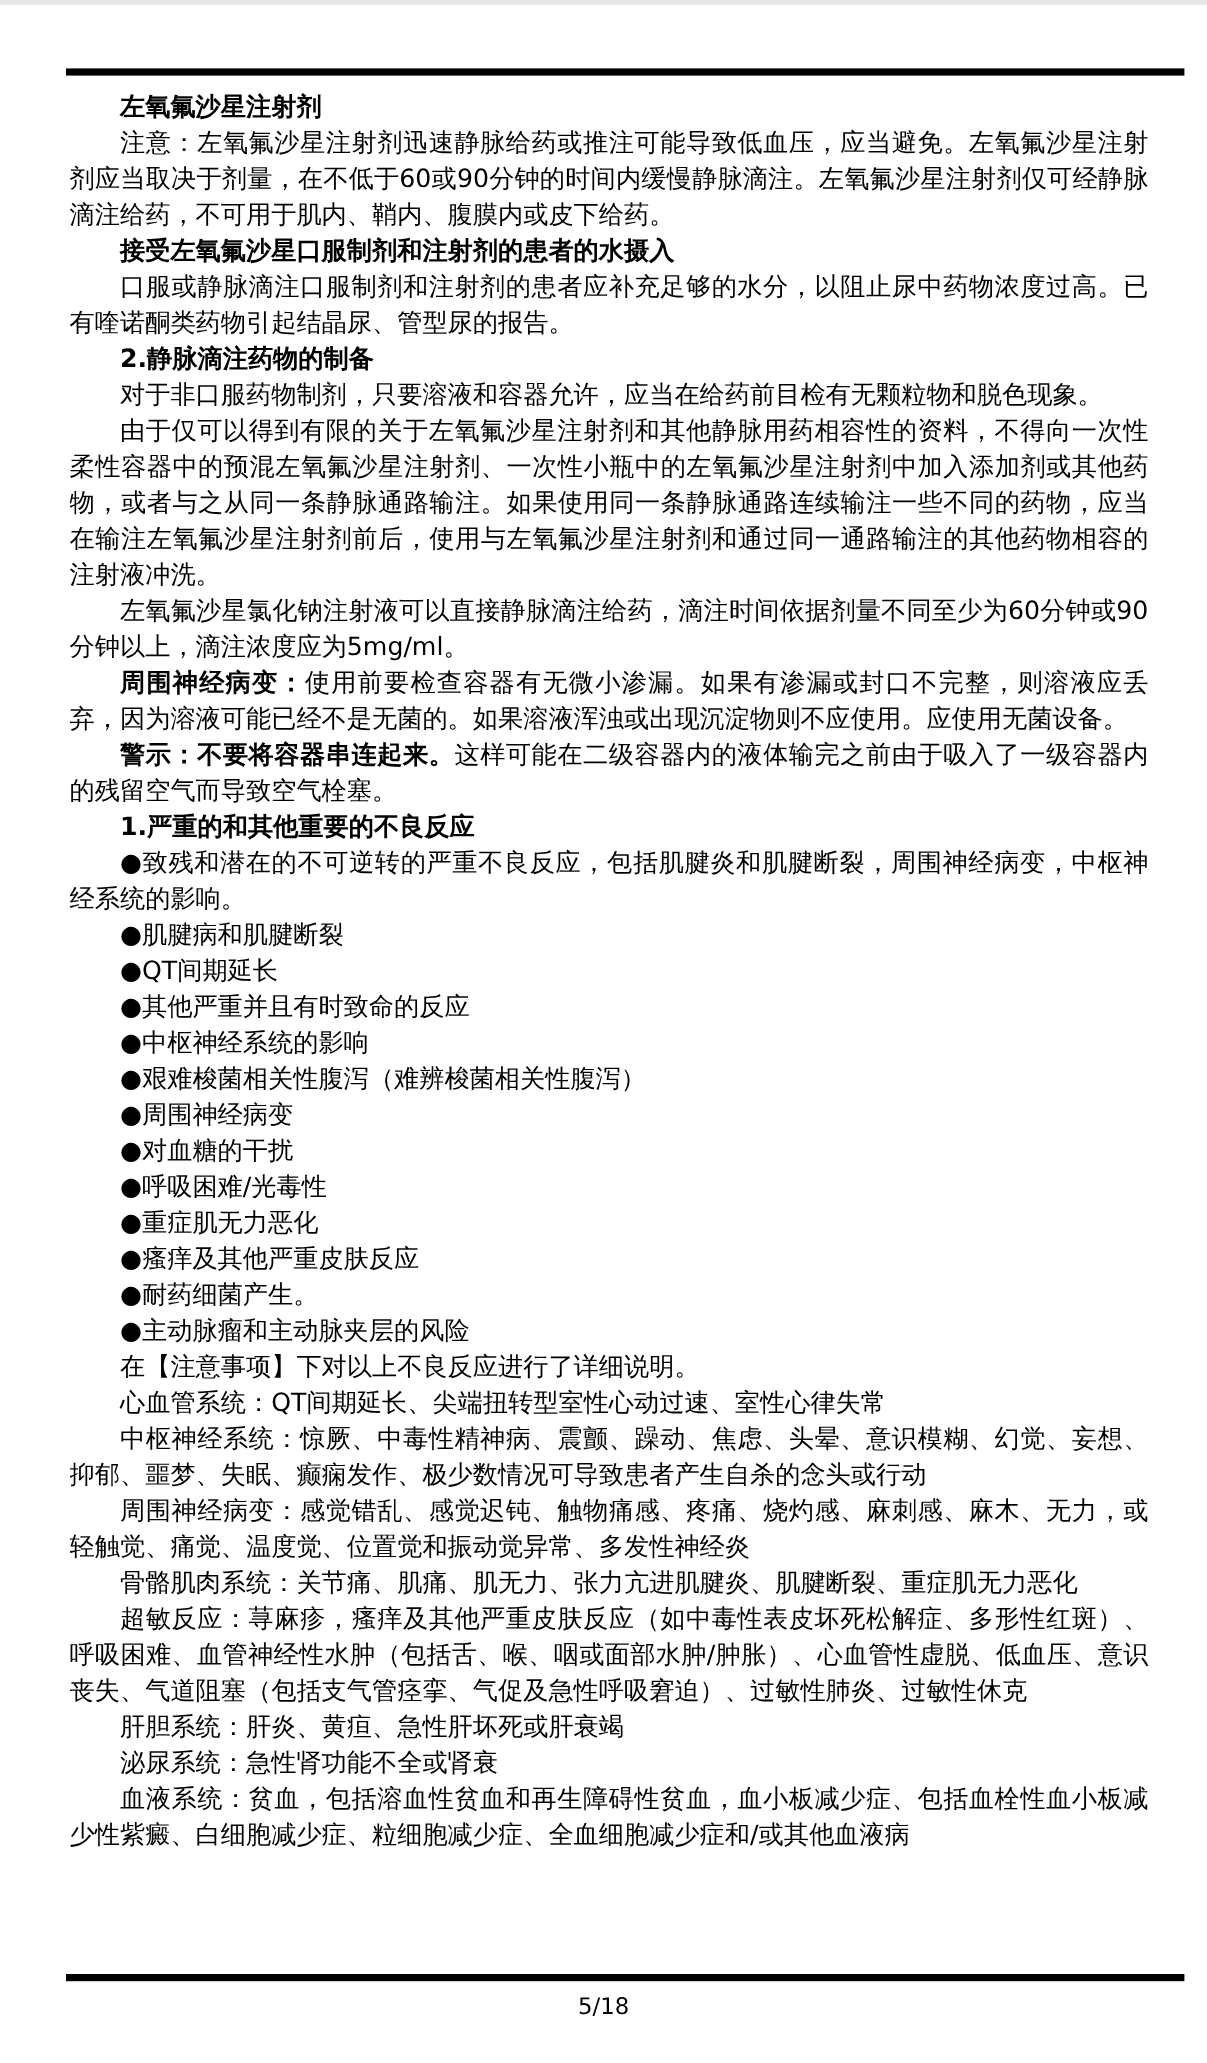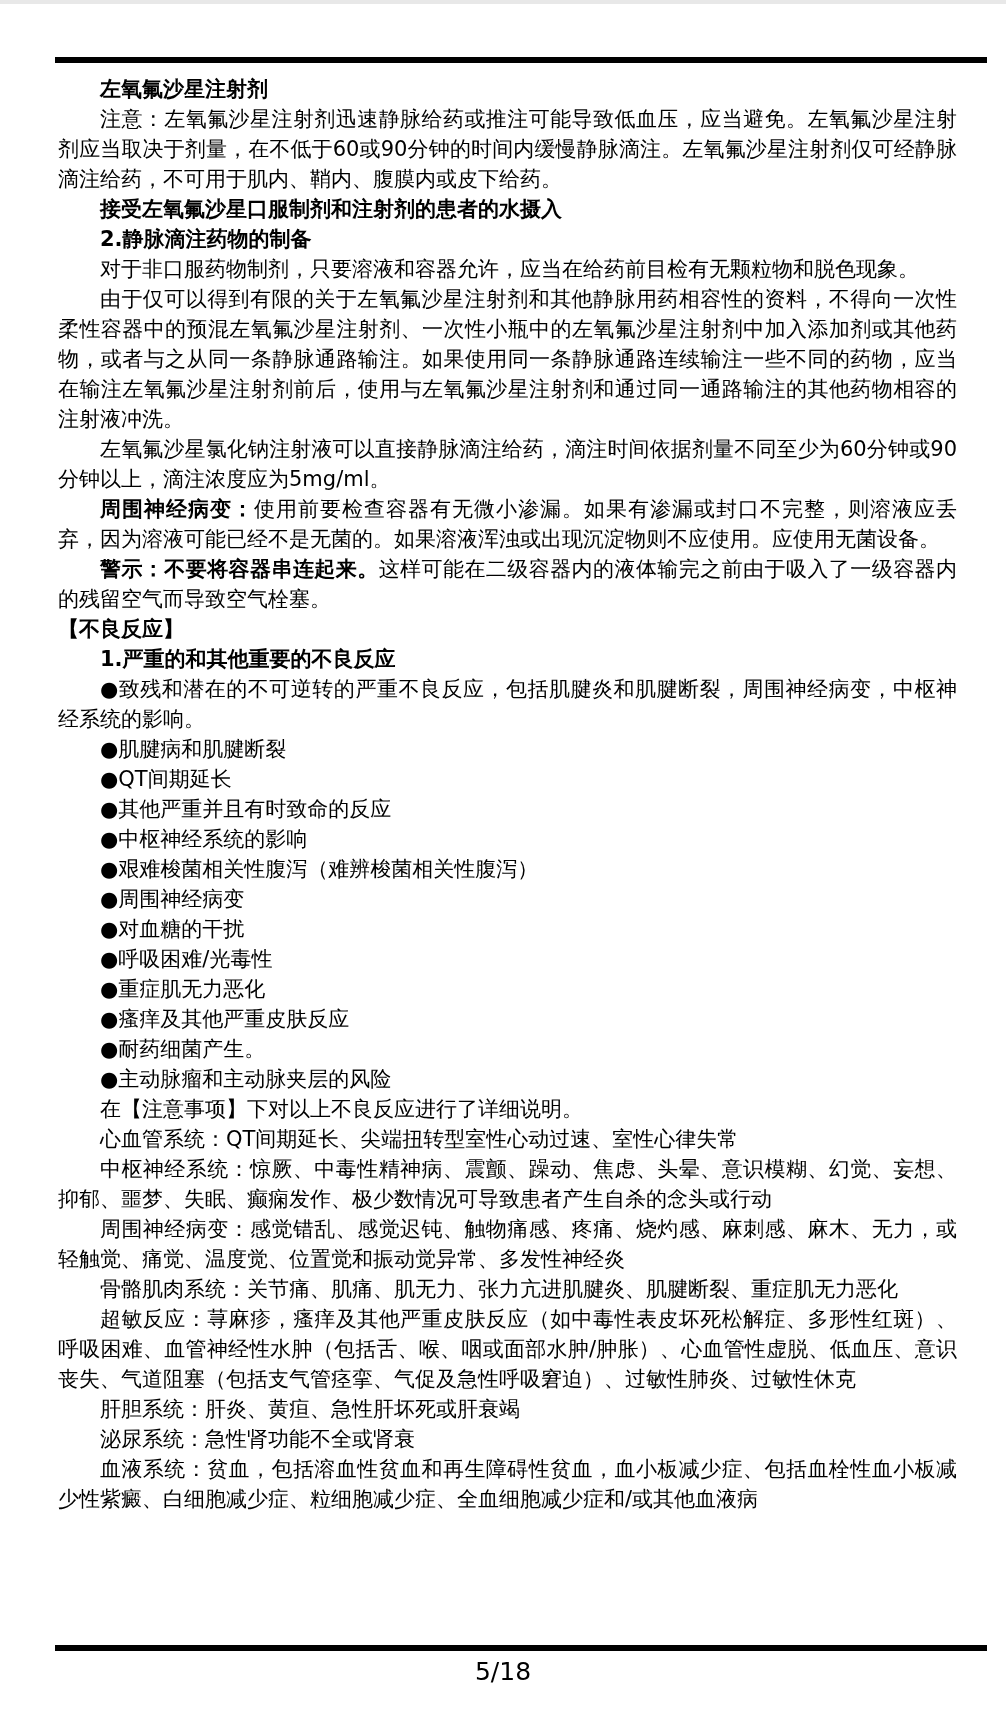--- a/index.html
+++ b/index.html
@@ -37,41 +37,41 @@
   .para.heading, .para.body, .para.bullet { text-indent: 2em; }
   .para.section { text-indent: 0; }
   .b { font-weight: 700; }
   .marker { font-style: normal; }
   .footer {
     position: absolute;
     left: 0;
     top: 1655px;
     width: 100%;
     text-align: center;
-    font-size: 25px;
+    font-size: 19px;
     line-height: 26px;
     color: #000000;
   }
 </style>
 </head>
 <body>
 
 <div class="sheet">
   <div class="rule top"></div>
   <main class="content">
       <p class="para heading"><span>左氧氟沙星注射剂</span></p>
       <p class="para body"><span>注意：左氧氟沙星注射剂迅速静脉给药或推注可能导致低血压，应当避免。左氧氟沙星注射剂应当取决于剂量，在不低于60或90分钟的时间内缓慢静脉滴注。左氧氟沙星注射剂仅可经静脉滴注给药，不可用于肌内、鞘内、腹膜内或皮下给药。</span></p>
       <p class="para heading"><span>接受左氧氟沙星口服制剂和注射剂的患者的水摄入</span></p>
+      <p class="para body"><span>口服或静脉滴注口服制剂和注射剂的患者应补充足够的水分，以阻止尿中药物浓度过高。已有喹诺酮类药物引起结晶尿、管型尿的报告。</span></p>
       <p class="para heading"><span>2.静脉滴注药物的制备</span></p>
       <p class="para body"><span>对于非口服药物制剂，只要溶液和容器允许，应当在给药前目检有无颗粒物和脱色现象。</span></p>
       <p class="para body"><span>由于仅可以得到有限的关于左氧氟沙星注射剂和其他静脉用药相容性的资料，不得向一次性柔性容器中的预混左氧氟沙星注射剂、一次性小瓶中的左氧氟沙星注射剂中加入添加剂或其他药物，或者与之从同一条静脉通路输注。如果使用同一条静脉通路连续输注一些不同的药物，应当在输注左氧氟沙星注射剂前后，使用与左氧氟沙星注射剂和通过同一通路输注的其他药物相容的注射液冲洗。</span></p>
       <p class="para body"><span>左氧氟沙星氯化钠注射液可以直接静脉滴注给药，滴注时间依据剂量不同至少为60分钟或90分钟以上，滴注浓度应为5mg/ml。</span></p>
       <p class="para body"><span class="b">周围神经病变：</span><span>使用前要检查容器有无微小渗漏。如果有渗漏或封口不完整，则溶液应丢弃，因为溶液可能已经不是无菌的。如果溶液浑浊或出现沉淀物则不应使用。应使用无菌设备。</span></p>
       <p class="para body"><span class="b">警示：不要将容器串连起来。</span><span>这样可能在二级容器内的液体输完之前由于吸入了一级容器内的残留空气而导致空气栓塞。</span></p>
-      <p class="para section"><span>【不良反应】</span></p>
       <p class="para heading"><span>1.严重的和其他重要的不良反应</span></p>
       <p class="para bullet"><span class="marker">●</span><span>致残和潜在的不可逆转的严重不良反应，包括肌腱炎和肌腱断裂，周围神经病变，中枢神经系统的影响。</span></p>
       <p class="para bullet"><span class="marker">●</span><span>肌腱病和肌腱断裂</span></p>
       <p class="para bullet"><span class="marker">●</span><span>QT间期延长</span></p>
       <p class="para bullet"><span class="marker">●</span><span>其他严重并且有时致命的反应</span></p>
       <p class="para bullet"><span class="marker">●</span><span>中枢神经系统的影响</span></p>
       <p class="para bullet"><span class="marker">●</span><span>艰难梭菌相关性腹泻（难辨梭菌相关性腹泻）</span></p>
       <p class="para bullet"><span class="marker">●</span><span>周围神经病变</span></p>
       <p class="para bullet"><span class="marker">●</span><span>对血糖的干扰</span></p>
       <p class="para bullet"><span class="marker">●</span><span>呼吸困难/光毒性</span></p>

